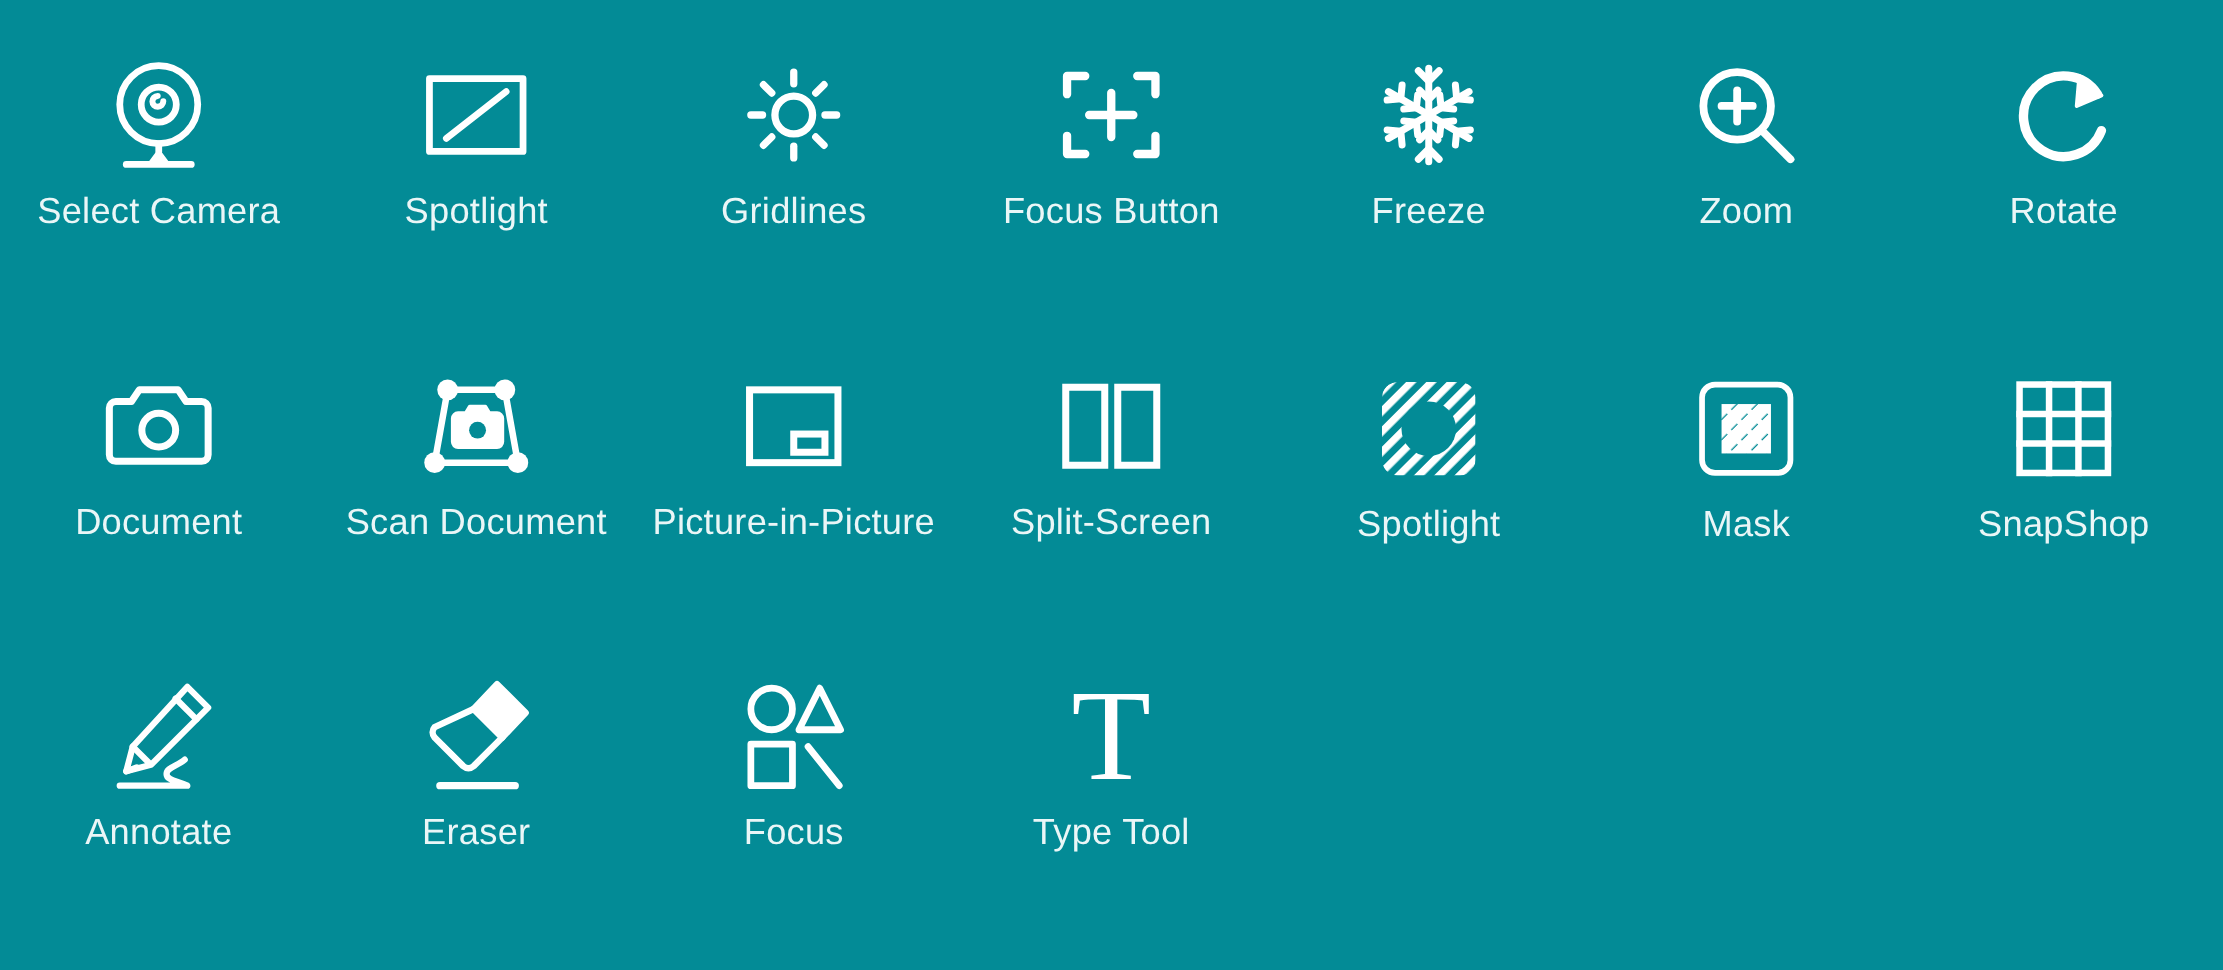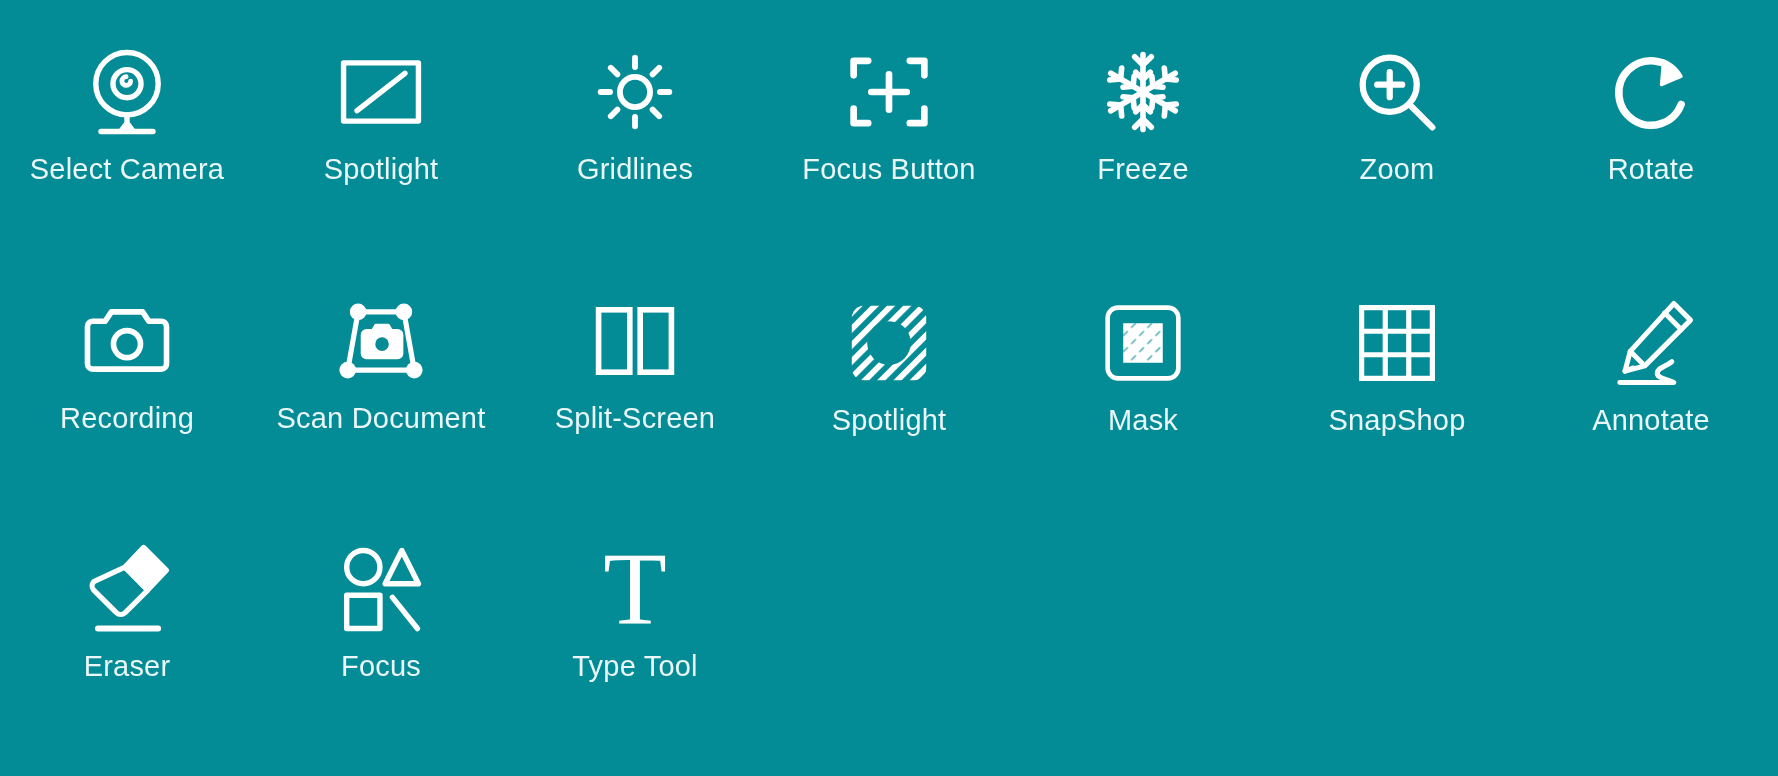--- a/index.html
+++ b/index.html
@@ -176,40 +176,49 @@
     <div class="feature-label">Rotate</div>
   </div>
 
   <div class="feature-cell row-2">
     <div class="icon-box">
       <svg viewBox="0 0 100 100" fill="none" stroke="#ffffff" stroke-width="5.4" stroke-linecap="round" stroke-linejoin="round">
         <path d="M12 36a5 5 0 0 1 5-5h12l6-9h30l6 9h12a5 5 0 0 1 5 5v36a5 5 0 0 1-5 5H17a5 5 0 0 1-5-5z"></path>
         <circle cx="50" cy="53" r="13"></circle>
       </svg>
     </div>
-    <div class="feature-label">Recording</div>
+    <div class="feature-label">Document</div>
   </div>
 
 
 
   <div class="feature-cell row-2">
     <div class="icon-box">
       <svg viewBox="0 0 100 100" fill="none" stroke="#ffffff" stroke-width="5" stroke-linecap="round" stroke-linejoin="round">
         <path d="M28 22h44l10 56H18z"></path>
         <circle cx="28" cy="22" r="8" fill="#ffffff" stroke="none"></circle>
         <circle cx="72" cy="22" r="8" fill="#ffffff" stroke="none"></circle>
         <circle cx="18" cy="78" r="8" fill="#ffffff" stroke="none"></circle>
         <circle cx="82" cy="78" r="8" fill="#ffffff" stroke="none"></circle>
         <path d="M32 44a4 4 0 0 1 4-4h6l3-5h12l3 5h6a4 4 0 0 1 4 4v18a4 4 0 0 1-4 4H36a4 4 0 0 1-4-4z" fill="#ffffff" stroke="#ffffff" stroke-width="3"></path>
         <circle cx="51" cy="53" r="6.5" fill="#038b96" stroke="none"></circle>
       </svg>
     </div>
     <div class="feature-label">Scan Document</div>
   </div>
 
+  <div class="feature-cell row-2">
+    <div class="icon-box">
+      <svg viewBox="0 0 100 100" fill="none" stroke="#ffffff" stroke-width="5.4" stroke-linecap="square" stroke-linejoin="miter">
+        <rect x="16" y="22" width="68" height="56"></rect>
+        <rect x="50" y="56" width="24" height="14"></rect>
+      </svg>
+    </div>
+    <div class="feature-label">Picture-in-Picture</div>
+  </div>
 
   <div class="feature-cell row-2">
     <div class="icon-box">
       <svg viewBox="0 0 100 100" fill="none" stroke="#ffffff" stroke-width="5.4" stroke-linecap="square" stroke-linejoin="miter">
         <rect x="15" y="20" width="30" height="60"></rect>
         <rect x="55" y="20" width="30" height="60"></rect>
       </svg>
     </div>
     <div class="feature-label">Split-Screen</div>
   </div>

